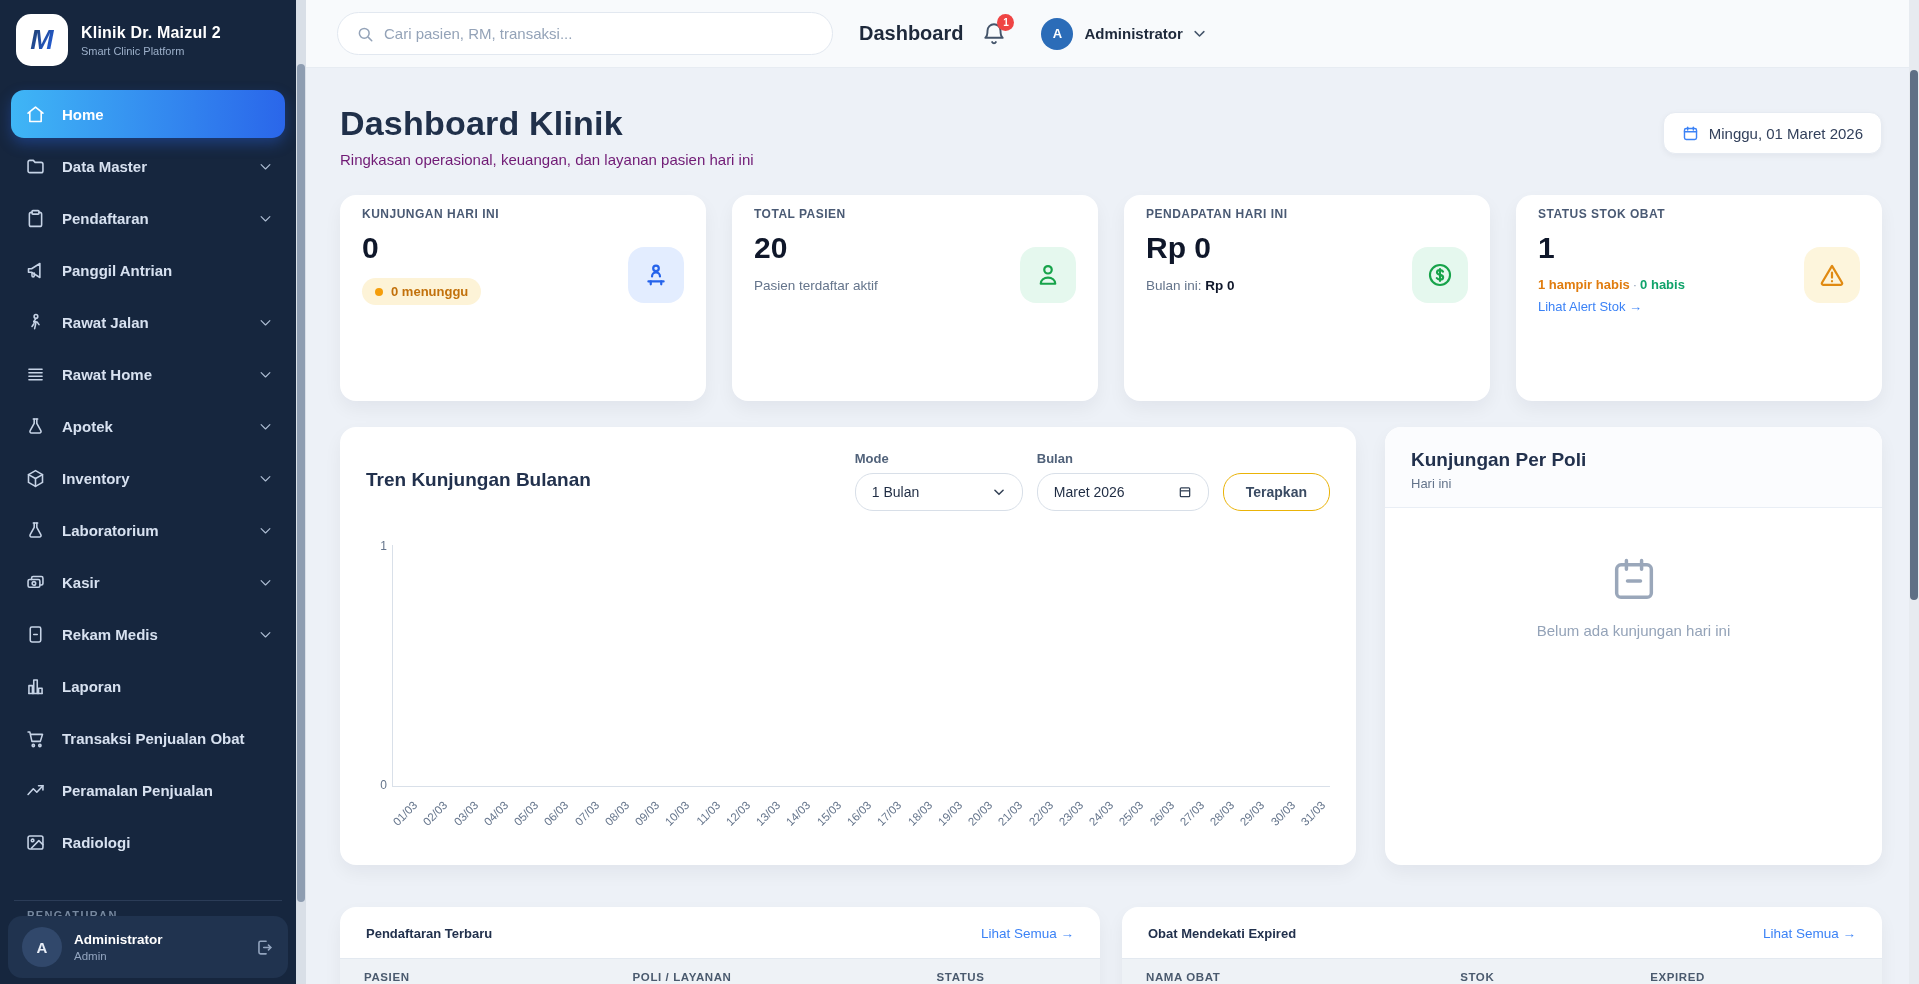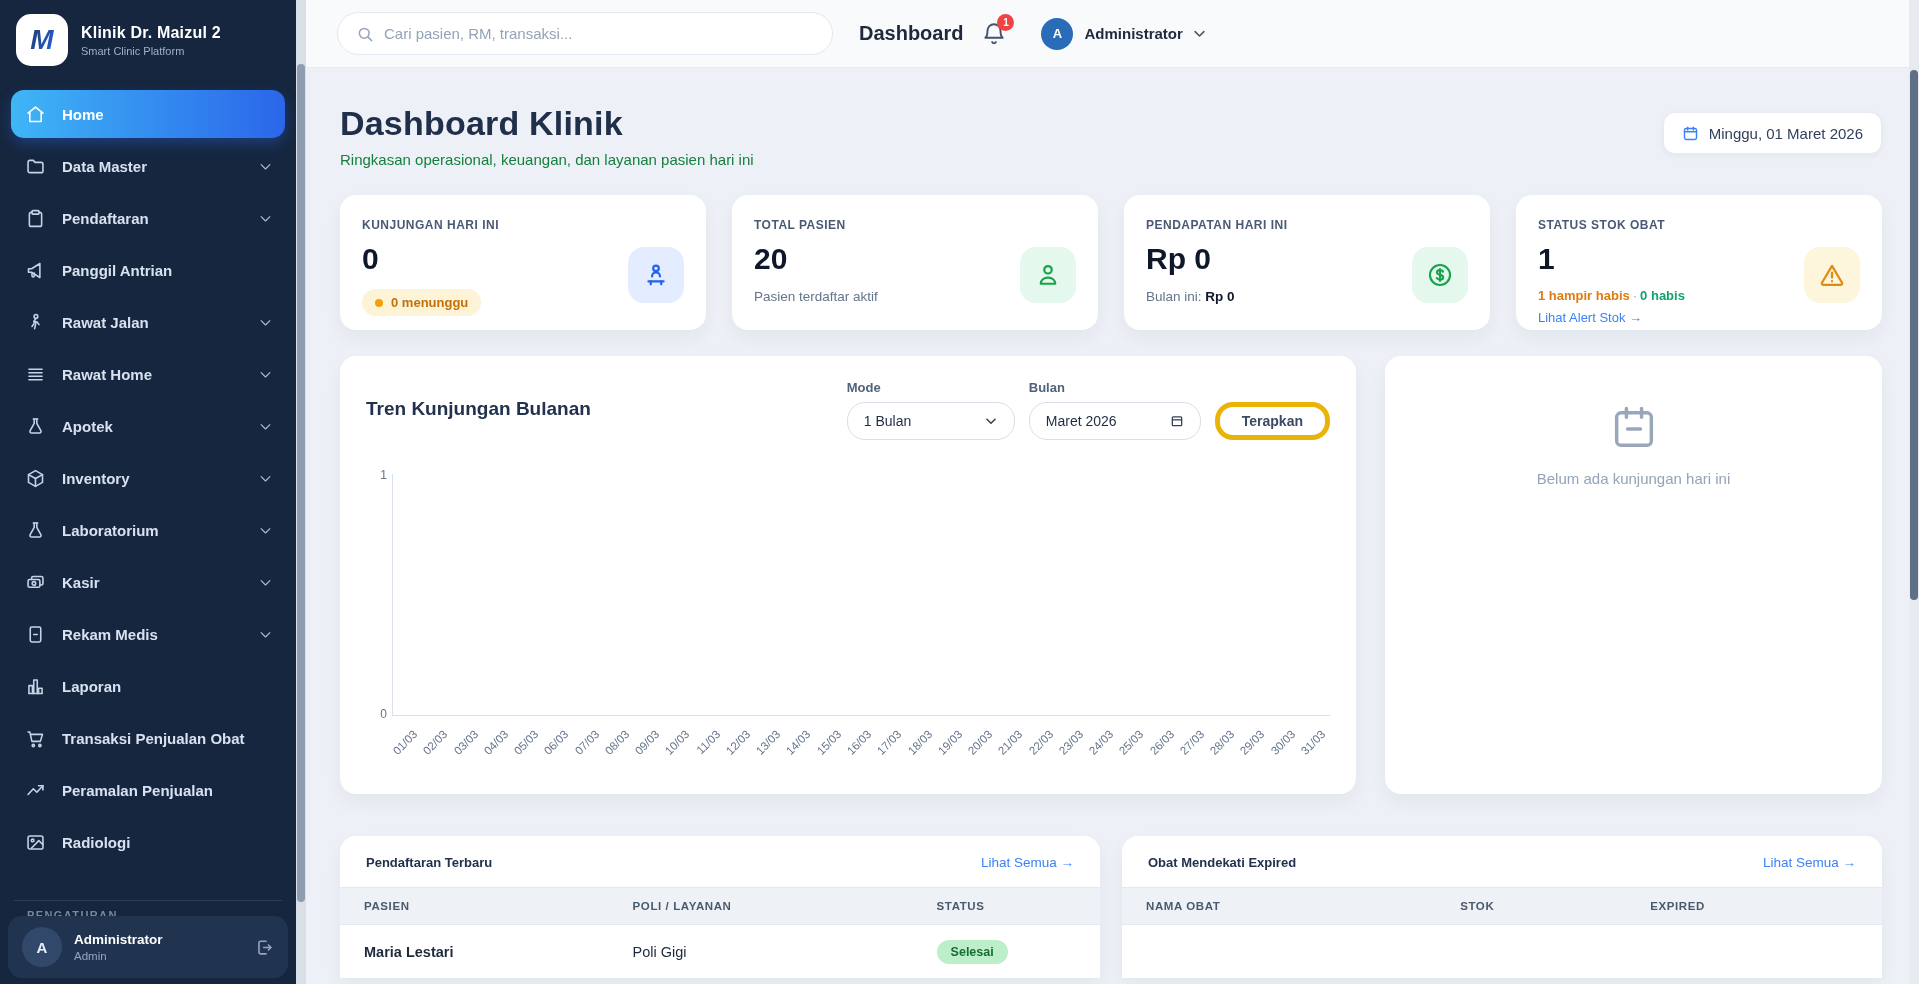--- a/index.html
+++ b/index.html
@@ -44,28 +44,28 @@
   .bell-wrap { position:relative; margin-left:18px; width:26px; height:26px; color:#44546a; cursor:pointer; }
   .bell-badge { position:absolute; top:-7px; right:-7px; min-width:17px; height:17px; border-radius:9px; background:#ef4444; color:#fff; font-size:10px; font-weight:700; display:flex; align-items:center; justify-content:center; padding:0 4px; }
   .tb-user { display:flex; align-items:center; margin-left:34px; cursor:pointer; }
   .tb-avatar { width:32px; height:32px; border-radius:50%; background:#2b6cb8; color:#fff; font-size:13px; font-weight:700; display:flex; align-items:center; justify-content:center; }
   .tb-username { font-size:15px; font-weight:700; color:#1e293b; margin-left:11px; }
   .tb-chevron { width:15px; height:15px; color:#44546a; margin-left:9px; }
 
   .content { padding:36px 37px 0 34px; }
   .page-head { display:flex; align-items:flex-start; }
   .page-title { font-size:34px; font-weight:800; color:#20304a; letter-spacing:.2px; }
-  .page-sub { font-size:15px; color:#15803d; margin-top:8px; }
+  .page-sub { font-size:15px; color:#701a75; margin-top:8px; }
   .date-chip { margin-left:auto; margin-top:8px; background:#ffffff; border:1px solid #e6ebf2; border-radius:12px; height:42px; display:flex; align-items:center; gap:10px; padding:0 18px; font-size:15px; color:#33415c; box-shadow:0 2px 6px rgba(15,23,42,.05); }
   .date-chip svg { width:17px; height:17px; color:#3b82f6; }
 
   
   .stats { display:grid; grid-template-columns:repeat(4,1fr); gap:26px; margin-top:27px; }
   .card { background:#ffffff; border-radius:16px; box-shadow:0 8px 18px rgba(15,23,42,.05); }
-  .stat-card { position:relative; height:135px; padding:23px 22px; }
+  .stat-card { position:relative; height:206px; padding:12px 22px; }
   .stat-label { font-size:12px; font-weight:700; letter-spacing:.5px; color:#4a5a74; }
   .stat-value { font-size:30px; font-weight:800; color:#0f172a; margin-top:10px; }
   .stat-iconbox { position:absolute; right:22px; top:52px; width:56px; height:56px; border-radius:16px; display:flex; align-items:center; justify-content:center; }
   .stat-iconbox svg { width:28px; height:28px; }
   .ib-blue { background:#e3edff; color:#2563eb; }
   .ib-green { background:#e5f8ee; color:#17a34a; }
   .ib-amber { background:#fdf5dc; color:#e08a12; }
   .stat-pill { display:inline-flex; align-items:center; gap:8px; background:#fdf3d7; border-radius:999px; padding:6px 13px; margin-top:13px; font-size:13px; font-weight:700; color:#c2710c; }
   .stat-pill .dot { width:8px; height:8px; border-radius:50%; background:#f59e0b; }
   .stat-sub { font-size:13.5px; color:#64748b; margin-top:13px; }
@@ -80,21 +80,21 @@
   .mid-row { display:grid; grid-template-columns:1fr 497px; gap:29px; margin-top:26px; }
   .trend-panel { height:438px; padding:24px 26px; position:relative; }
   .trend-head { display:flex; align-items:flex-start; }
   .trend-title { font-size:19px; font-weight:700; color:#22314d; margin-top:18px; }
   .controls { margin-left:auto; display:flex; gap:14px; align-items:flex-end; }
   .ctrl-label { font-size:13px; font-weight:700; color:#51627a; margin-bottom:7px; }
   .ctrl-select,.ctrl-month { height:38px; background:#fff; border:1px solid #d8dfe8; border-radius:18px; display:flex; align-items:center; font-size:14px; color:#1f2c43; padding:8px 16px; cursor:pointer; }
   .ctrl-select { width:168px; justify-content:space-between; }
   .ctrl-select svg,.ctrl-month svg { width:14px; height:14px; color:#334155; }
   .ctrl-month { width:172px; justify-content:space-between; }
-  .apply-btn { height:38px; border:5px solid #eab308; background:#fff; border-radius:18px; padding:0 22px; font-size:14px; font-weight:600; color:#3a4b63; cursor:pointer; font-family:inherit; }
+  .apply-btn { height:38px; border:1px solid #eab308; background:#fff; border-radius:18px; padding:0 22px; font-size:14px; font-weight:600; color:#3a4b63; cursor:pointer; font-family:inherit; }
   .plot-wrap { position:absolute; left:26px; right:26px; top:118px; }
   .plot { position:relative; margin-left:26px; height:242px; border-left:1px solid #d9e0e9; border-bottom:1px solid #d9e0e9; }
   .ytick { position:absolute; font-size:12px; color:#64748b; width:20px; text-align:right; left:-26px; }
   .ytick.top { top:-6px; } .ytick.bottom { bottom:-6px; }
   .xlabels { position:relative; margin-left:26px; height:52px; }
   .xlabel { position:absolute; top:12px; width:44px; text-align:right; font-size:11.5px; color:#64748b; transform:rotate(-45deg); transform-origin:100% 0; white-space:nowrap; }
 
   .poli-panel { height:438px; overflow:hidden; }
   .poli-head { padding:22px 26px 16px 26px; border-bottom:1px solid #e9eef5; background:#fbfcfe; border-radius:16px 16px 0 0; }
   .poli-title { font-size:19px; font-weight:700; color:#22314d; }
@@ -496,20 +496,24 @@
                 <span class="xlabel" style="left: calc(85.4839% - 40px);">27/03</span>
                 <span class="xlabel" style="left: calc(88.7097% - 40px);">28/03</span>
                 <span class="xlabel" style="left: calc(91.9355% - 40px);">29/03</span>
                 <span class="xlabel" style="left: calc(95.1613% - 40px);">30/03</span>
                 <span class="xlabel" style="left: calc(98.3871% - 40px);">31/03</span>
               </div>
           </div>
         </div>
 
         <div class="card poli-panel">
+          <div class="poli-head">
+            <div class="poli-title">Kunjungan Per Poli</div>
+            <div class="poli-sub">Hari ini</div>
+          </div>
           <div class="poli-empty">
             <svg viewBox="0 0 24 24" fill="none" stroke="currentColor" stroke-width="1.6" stroke-linecap="round">
                 <rect x="4" y="5" width="16" height="15" rx="2"></rect>
                 <path d="M8.5 3v4M15.5 3v4"></path>
                 <path d="M9 12.5h6"></path>
               </svg>
             <div class="poli-empty-text">Belum ada kunjungan hari ini</div>
           </div>
         </div>
 

